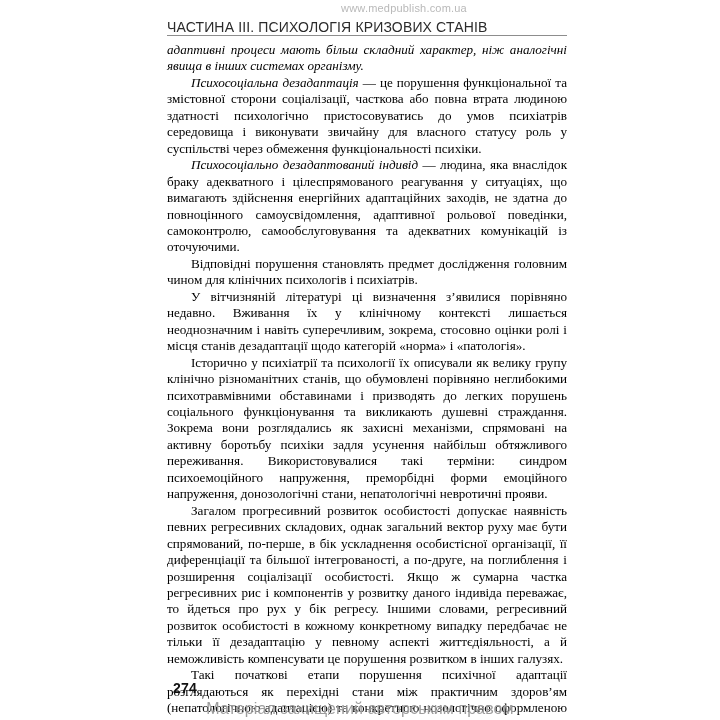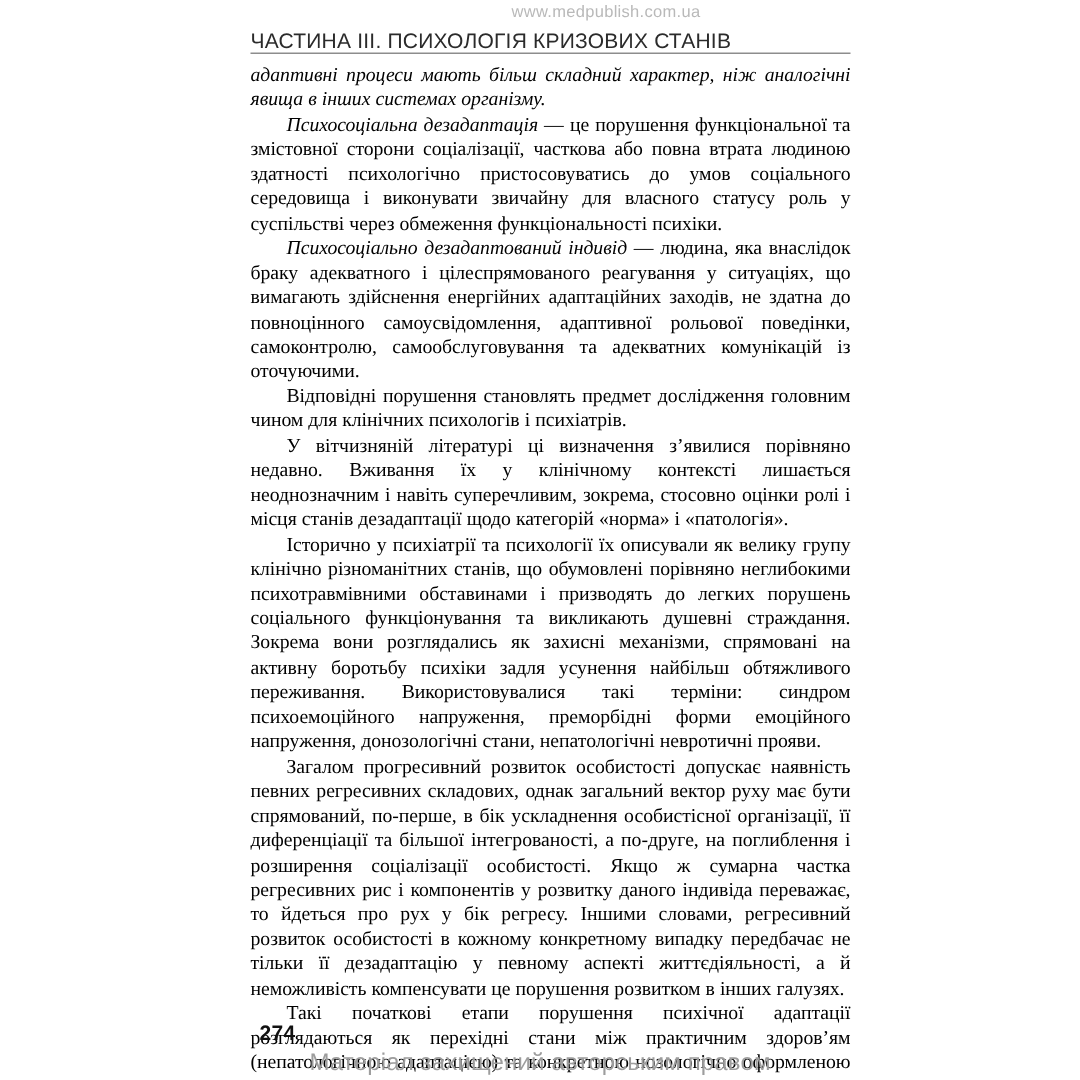--- a/index.html
+++ b/index.html
@@ -130,21 +130,21 @@
 
   <div class="runhead-wrap">
     <div class="runhead">ЧАСТИНА III. ПСИХОЛОГІЯ КРИЗОВИХ СТАНІВ</div>
     <div class="runhead-rule"></div>
   </div>
 
   <div class="column">
 
     <p class="para first"><span>адаптивні процеси мають більш складний характер, ніж аналогічні явища в інших системах організму.</span></p>
 
-    <p class="para"><em class="term">Психосоціальна дезадаптація</em><span> — це порушення функціональної та змістовної сторони соціалізації, часткова або повна втрата людиною здатності психологічно пристосовуватись до умов соціального середовища і виконувати звичайну для власного статусу роль у суспільстві через обмеження функціональності психіки.</span></p>
+    <p class="para"><em class="term">Психосоціальна дезадаптація</em><span> — це порушення функціональної та змістовної сторони соціалізації, часткова або повна втрата людиною здатності психологічно пристосовуватись до умов психіатрів середовища і виконувати звичайну для власного статусу роль у суспільстві через обмеження функціональності психіки.</span></p>
 
     <p class="para"><em class="term">Психосоціально дезадаптований індивід</em><span> — людина, яка внаслідок браку адекватного і цілеспрямованого реагування у ситуаціях, що вимагають здійснення енергійних адаптаційних заходів, не здатна до повноцінного самоусвідомлення, адаптивної рольової поведінки, самоконтролю, самообслуговування та адекватних комунікацій із оточуючими.</span></p>
 
     <p class="para"><span>Відповідні порушення становлять предмет дослідження головним чином для клінічних психологів і психіатрів.</span></p>
 
     <p class="para"><span>У вітчизняній літературі ці визначення з’явилися порівняно недавно. Вживання їх у клінічному контексті лишається неоднозначним і навіть суперечливим, зокрема, стосовно оцінки ролі і місця станів дезадаптації щодо категорій «норма» і «патологія».</span></p>
 
     <p class="para"><span>Історично у психіатрії та психології їх описували як велику групу клінічно різноманітних станів, що обумовлені порівняно неглибокими психотравмівними обставинами і призводять до легких порушень соціального функціонування та викликають душевні страждання. Зокрема вони розглядались як захисні механізми, спрямовані на активну боротьбу психіки задля усунення найбільш обтяжливого переживання. Використовувалися такі терміни: синдром психоемоційного напруження, преморбідні форми емоційного напруження, донозологічні стани, непатологічні невротичні прояви.</span></p>
 
     <p class="para"><span>Загалом прогресивний розвиток особистості допускає наявність певних регресивних складових, однак загальний вектор руху має бути спрямований, по-перше, в бік ускладнення особистісної організації, її диференціації та більшої інтегрованості, а по-друге, на поглиблення і розширення соціалізації особистості. Якщо ж сумарна частка регресивних рис і компонентів у розвитку даного індивіда переважає, то йдеться про рух у бік регресу. Іншими словами, регресивний розвиток особистості в кожному конкретному випадку передбачає не тільки її дезадаптацію у певному аспекті життєдіяльності, а й неможливість компенсувати це порушення розвитком в інших галузях.</span></p>

